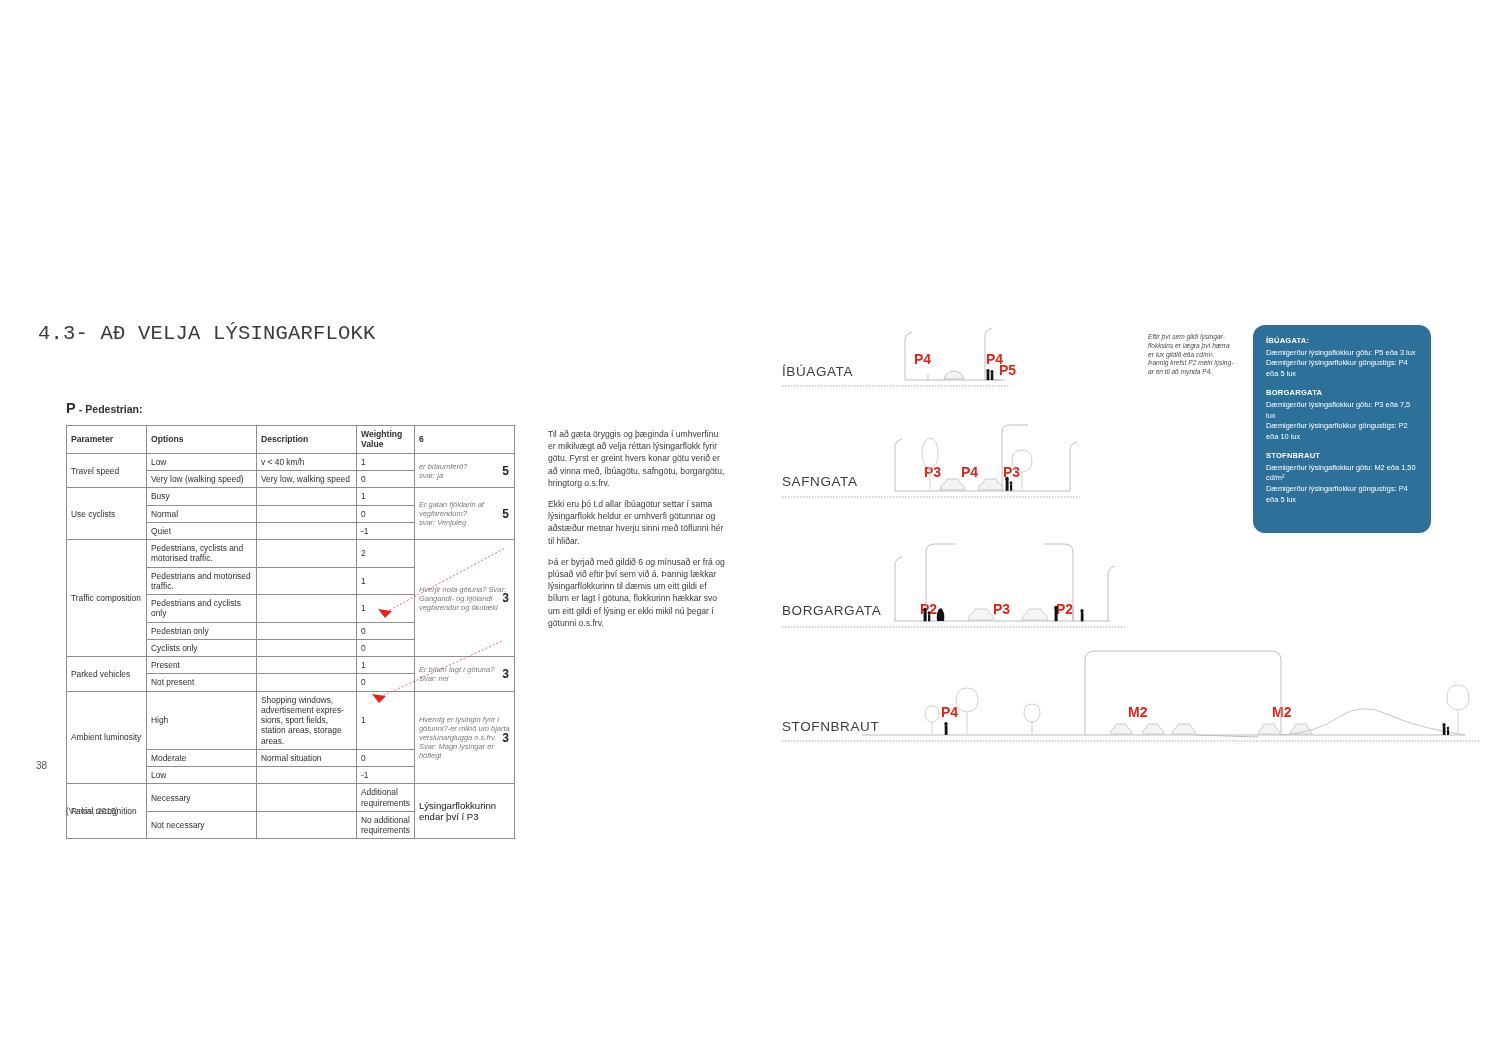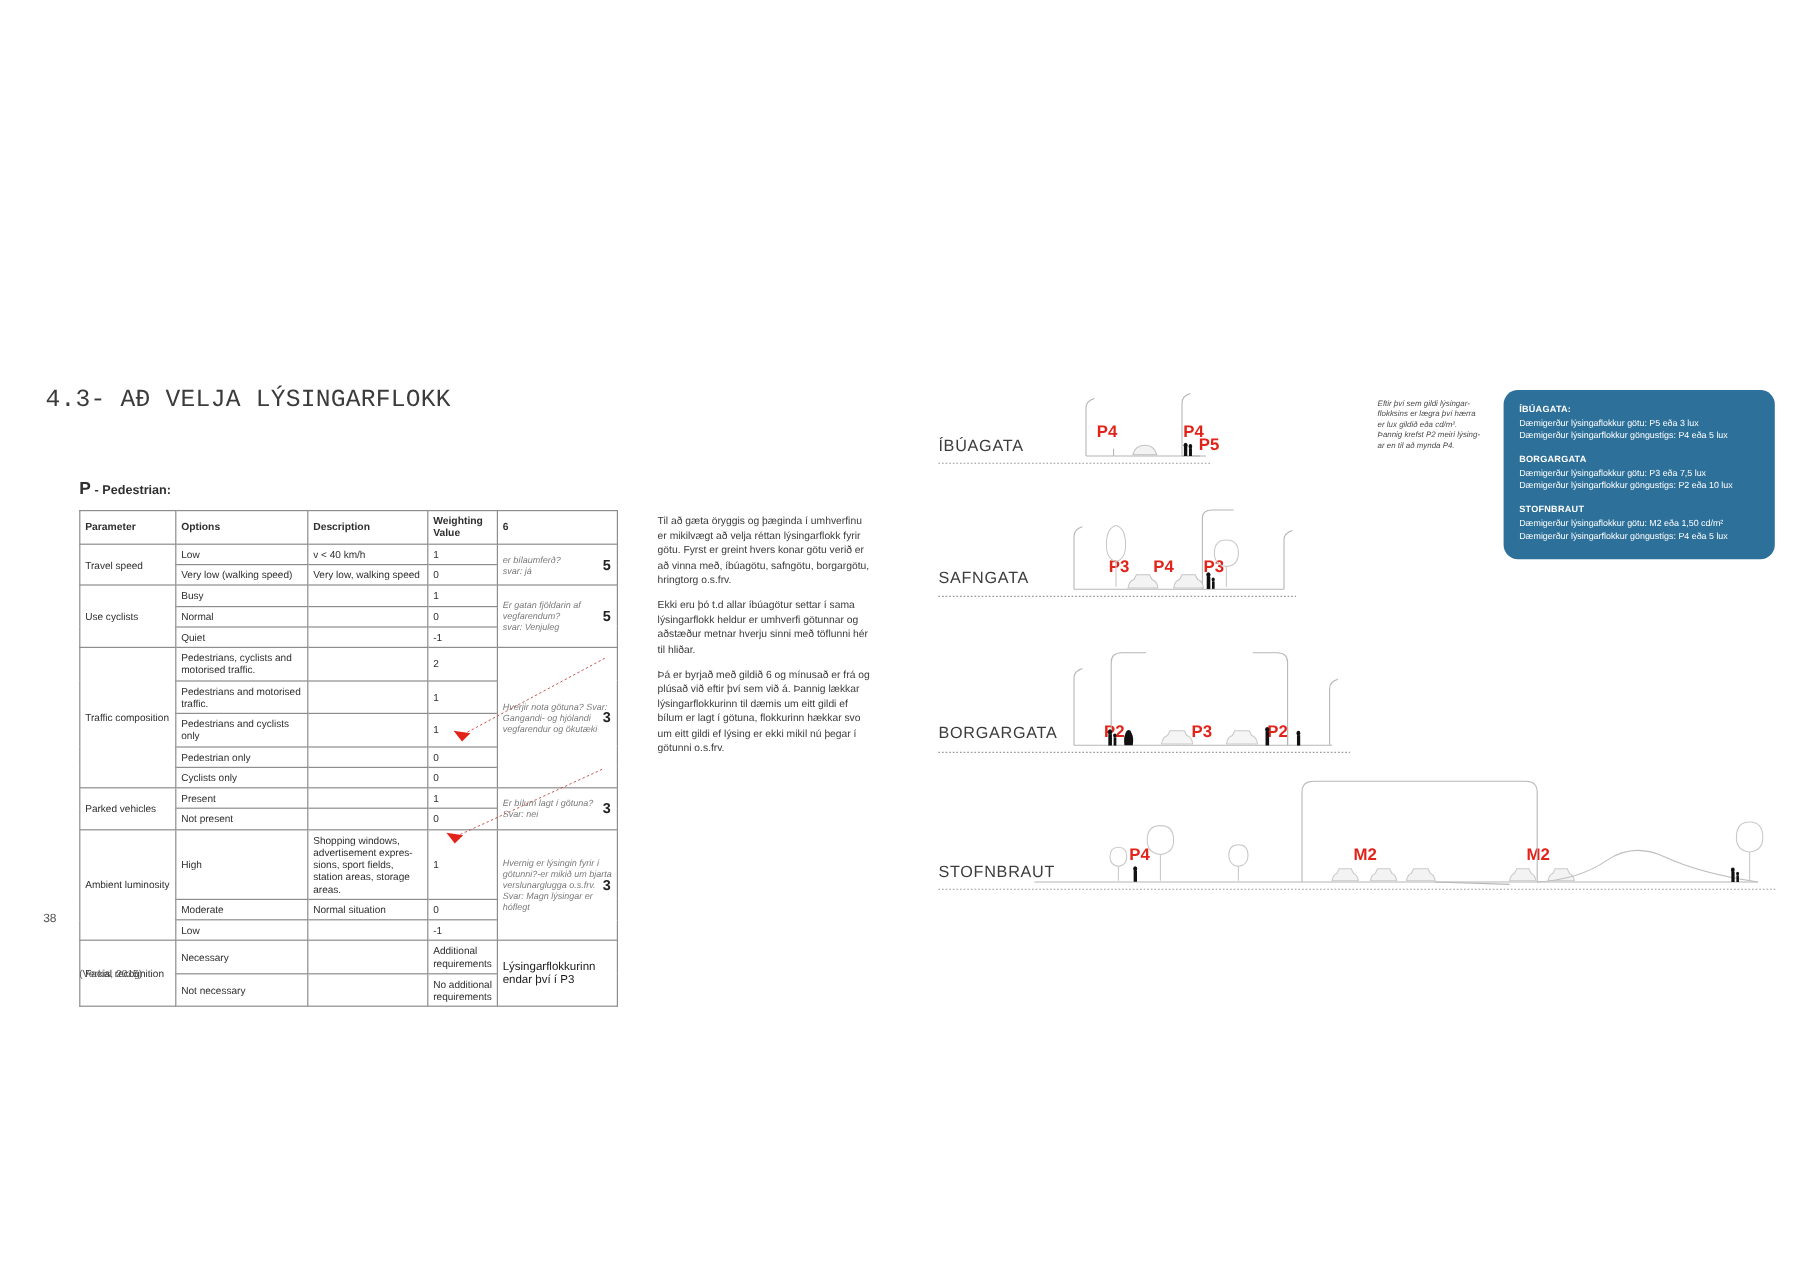--- a/index.html
+++ b/index.html
@@ -72,23 +72,23 @@
 
   #pagenum{position:absolute;left:36px;top:760px;font-size:10px;color:#555;}
   #source{position:absolute;left:66px;top:765px;font-size:8.5px;color:#555;margin-top:41px;}
 
   
   #note-right{
     position:absolute;left:1148px;top:333px;width:92px;
     font-size:6.6px;font-style:italic;line-height:1.33;color:#4a4a4a;
   }
   #bluebox{
-    position:absolute;left:1253px;top:325px;width:226px;
+    position:absolute;left:1253px;top:325px;width:178px;
     background:#2d7099;border-radius:12px;
-    padding:11px 13px 14px 13px;
+    padding:11px 13px 28px 13px;
     box-sizing:border-box;
     color:#ffffff;
     font-size:7.4px;line-height:1.42;
   }
   #bluebox .grp{margin-bottom:9px;}
   #bluebox .grp:last-child{margin-bottom:0;}
   #bluebox .ttl{font-weight:bold;font-size:7.6px;margin-bottom:1px;letter-spacing:.2px;}
   #bluebox .ln{display:block;}
 
   

